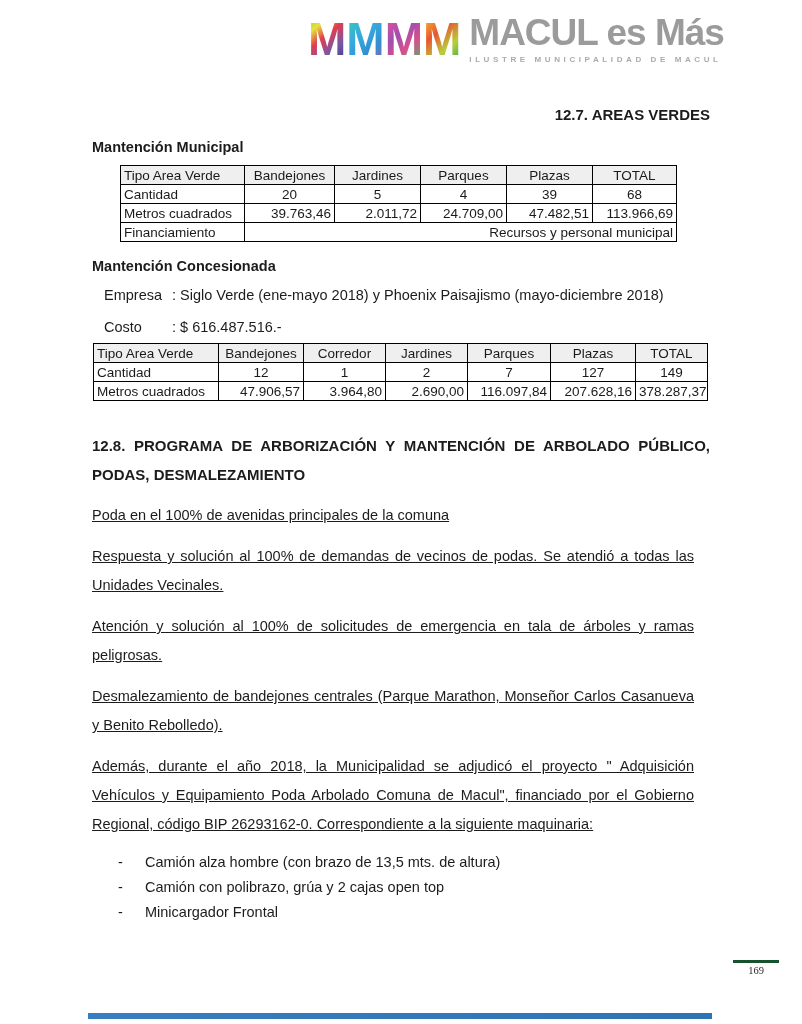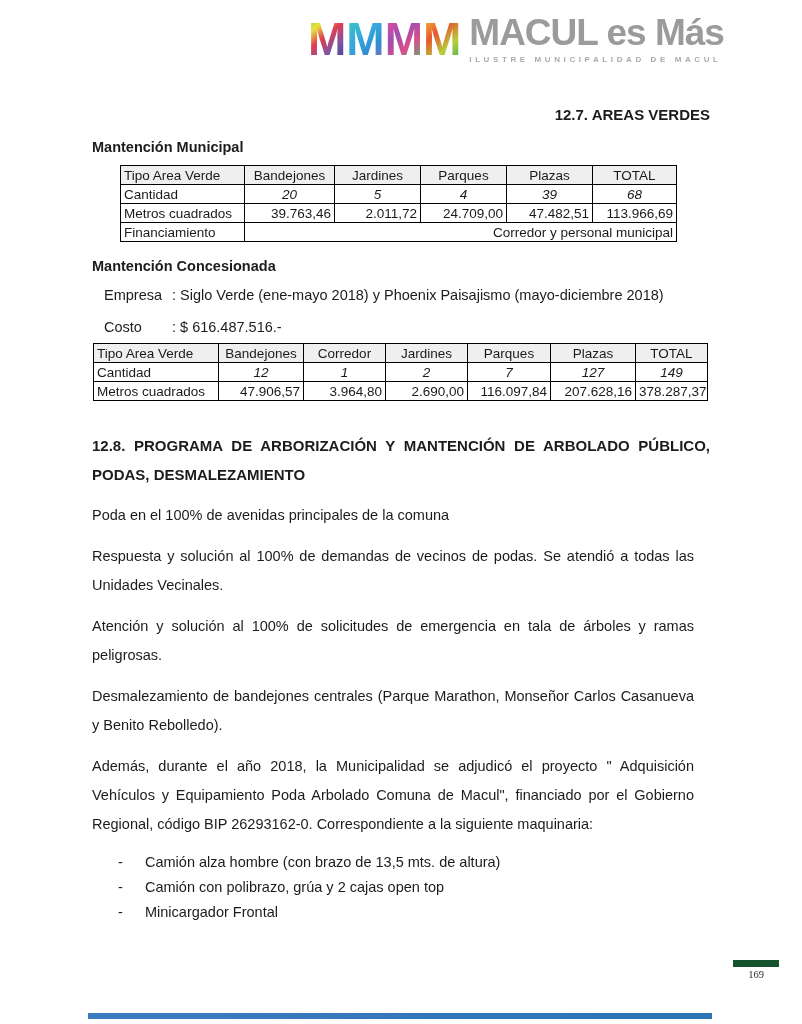--- a/index.html
+++ b/index.html
@@ -30,49 +30,49 @@
     margin-top:3px; font-size:8px; letter-spacing:3.6px; color:#ababab;
     white-space:nowrap; font-weight:700;
   }
 
   
   .content { position:absolute; left:92px; top:106px; width:618px; }
   .h-section { font-size:15px; font-weight:700; margin:0;text-align:right; }
   .h-sub { font-size:14.5px; font-weight:700; margin:16px 0 0 0; }
   .h-section-justify { text-align:justify; line-height:29px; margin:30px 0 0 0; }
 
-  p.body-par { font-size:14.5px; line-height:29px; text-align:justify; margin:12px 16px 0 0; }
+  p.body-par { font-size:14.5px; line-height:29px; text-align:justify; margin:12px 16px 0 0;text-decoration:underline; }
 
   .kv { display:flex; font-size:14.5px; margin:13px 0 0 12px; }
   .kv.kv-costo { margin-top:16px; }
   .kv-label { width:68px; flex:0 0 68px; }
 
   
   table.doc { border-collapse:collapse; font-size:13.5px; color:#1a1a1a; table-layout:fixed; }
   table.doc td, table.doc th {
     border:1.5px solid #000; padding:0 3px; height:18px; font-weight:400;
     overflow:hidden; white-space:nowrap;
   }
   table.doc tr.thead td { background:#efefef; text-align:center; }
   table.doc tr.thead td:first-child { text-align:left; }
   td.lbl { text-align:left; }
-  td.ctr { text-align:center;font-style:italic; }
+  td.ctr { text-align:center; }
   td.num { text-align:right; padding-right:2px; }
   .tbl1 { margin:10px 0 0 28px; width:556px; }
   .tbl2 { margin:8px 0 0 1px; width:614px; }
 
   
   ul.dashlist { list-style:none; margin:11px 0 0 0; padding:0 0 0 26px; }
   ul.dashlist li { display:flex; font-size:14.5px; line-height:25px; }
   .dash { flex:0 0 27px; }
 
   
   .page-footer {
     position:absolute; top:960px; left:733px; width:46px;
-    border-top:7px solid #14532d; text-align:center; padding-top:2px;
+    border-top:3px solid #14532d; text-align:center; padding-top:2px;
     font-family:"Liberation Serif","DejaVu Serif",serif; font-size:10.5px; color:#2a2a2a;
   }
   .accent-bar {
     position:absolute; top:1013px; left:88px; width:624px; height:6px;
     background:linear-gradient(90deg,#3a7dc0,#2e74b5);
   }
 </style>
 </head>
 <body>
 
@@ -126,21 +126,21 @@
       <tr>
         <td class="lbl">Metros cuadrados</td>
         <td class="num">39.763,46</td>
         <td class="num">2.011,72</td>
         <td class="num">24.709,00</td>
         <td class="num">47.482,51</td>
         <td class="num">113.966,69</td>
       </tr>
       <tr>
         <td class="lbl">Financiamiento</td>
-        <td class="num" colspan="5">Corredor y personal municipal</td>
+        <td class="num" colspan="5">Recursos y personal municipal</td>
       </tr>
     </tbody>
       </table>
 
     <h2 class="h-sub">Mantención Concesionada</h2>
 
     <div class="kv">
       <span class="kv-label">Empresa</span>
       <span>: Siglo Verde (ene-mayo 2018) y Phoenix Paisajismo (mayo-diciembre 2018)</span>
     </div>

